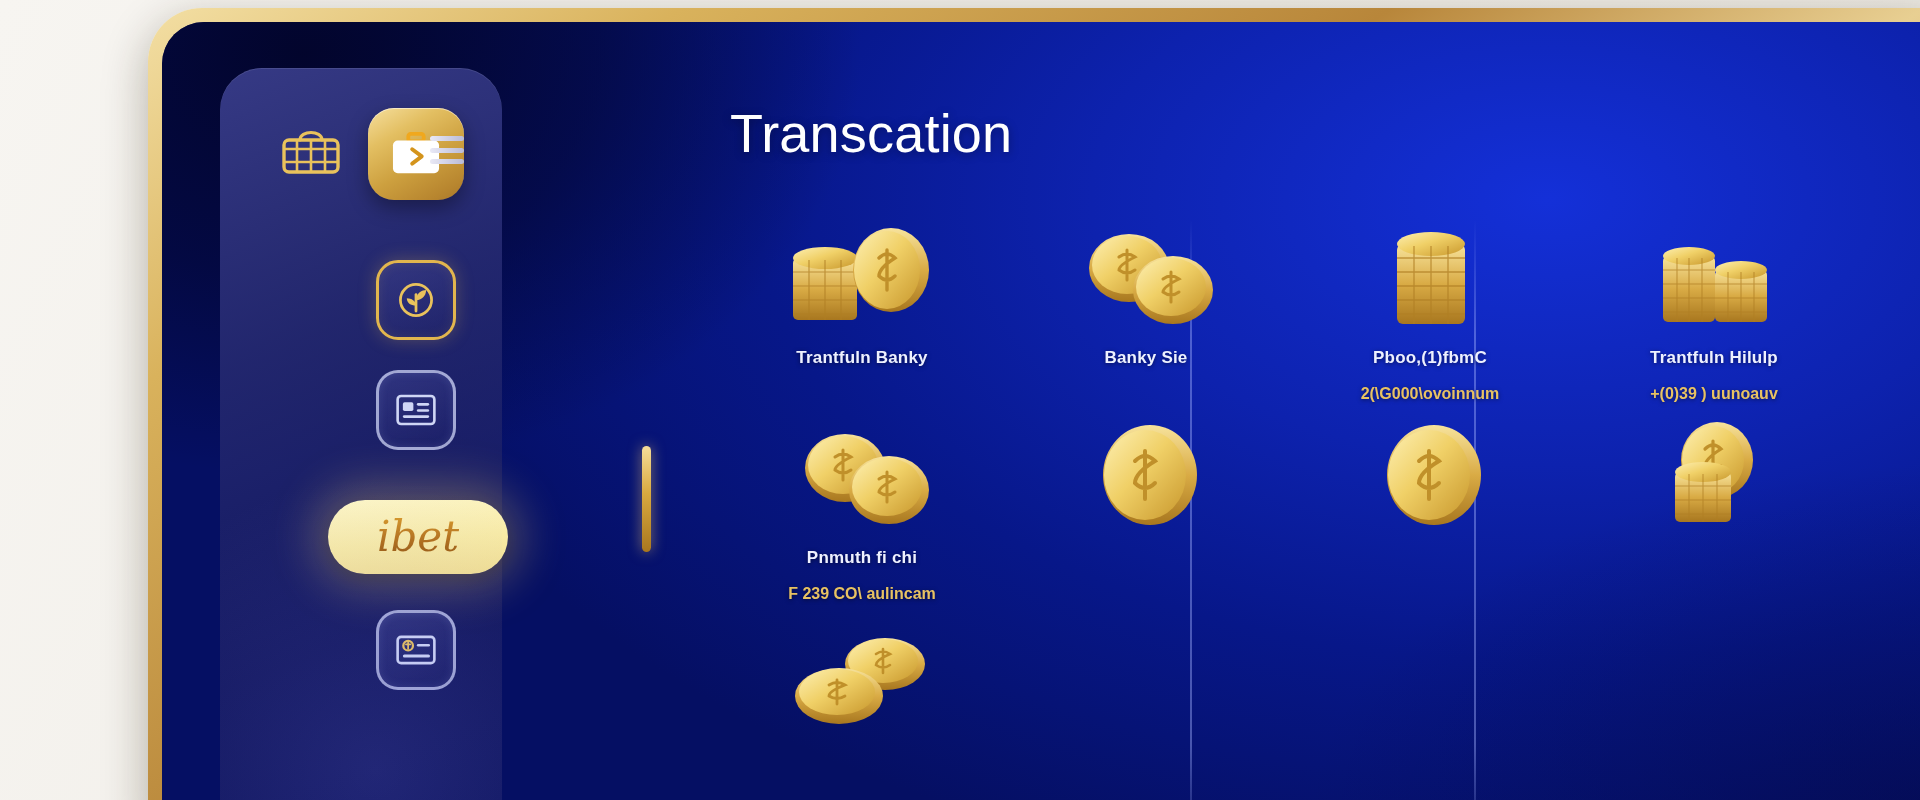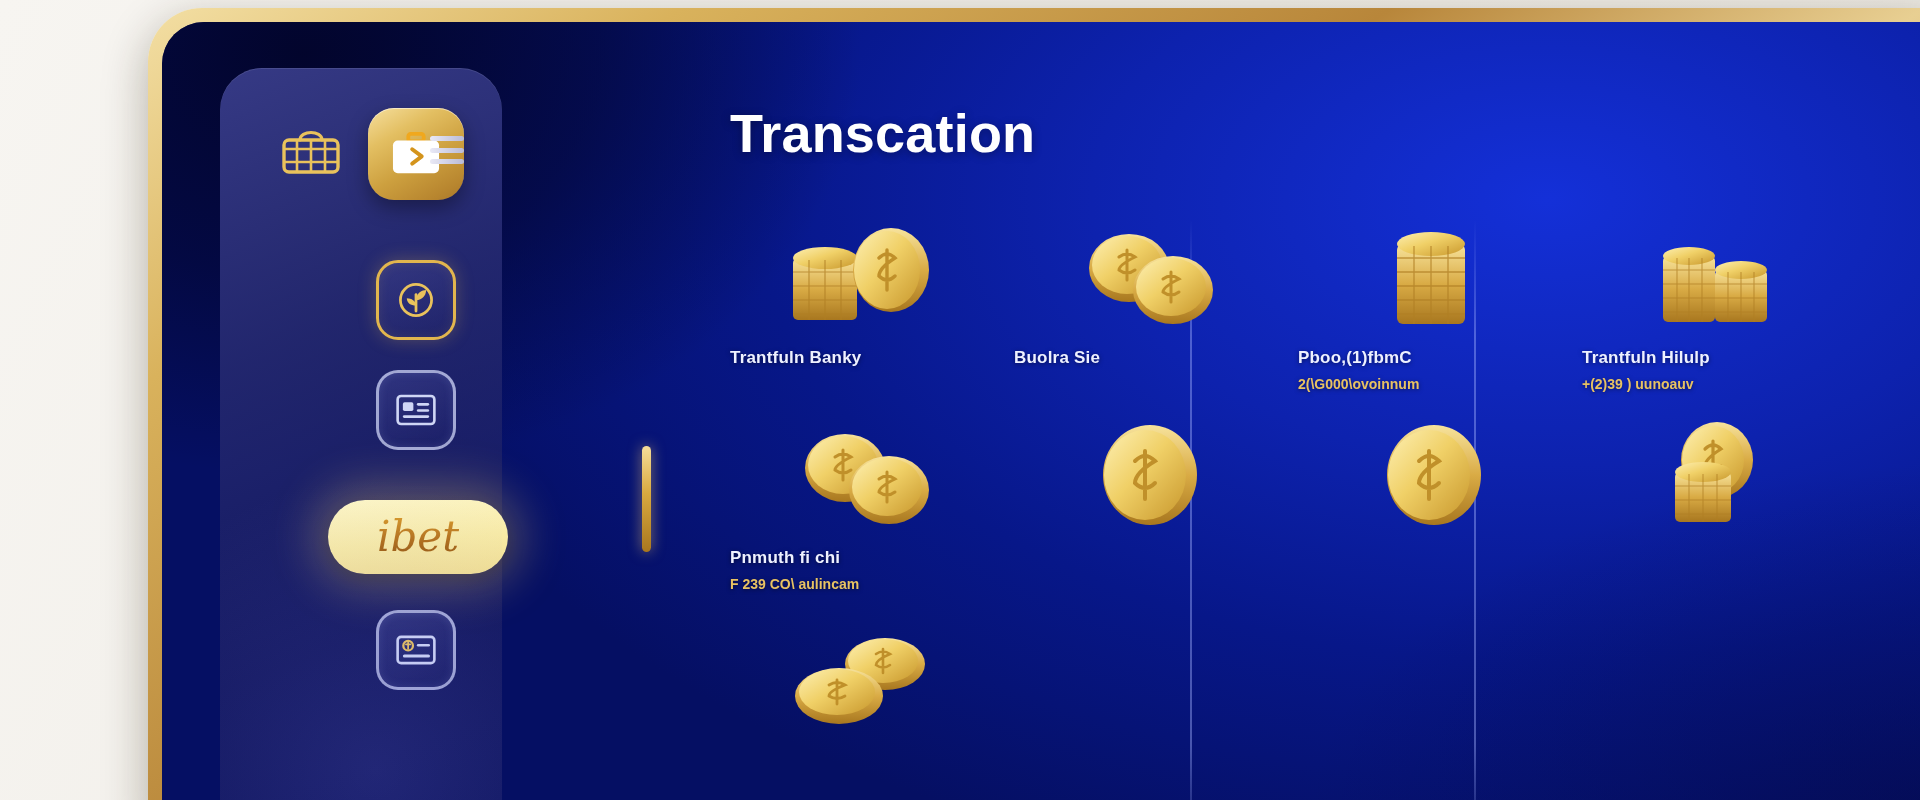--- a/index.html
+++ b/index.html
@@ -125,21 +125,21 @@
     background: linear-gradient(180deg,#f6dd9a,#d9a93f 45%,#a9771f);
     box-shadow: 0 0 14px rgba(240,200,110,.55);
     z-index: 4;
   }
 
   
   #main { position:absolute; left:340px; top:0; right:0; bottom:0; z-index:2; }
 
   #page-title {
     position:absolute; left:228px; top:80px;
-    font-size: 54px; font-weight: 700; letter-spacing: .2px;
+    font-size: 54px; font-weight: 400; letter-spacing: .2px;
     color: #ffffff;
     text-shadow: 0 2px 10px rgba(0,0,0,.35);
   }
 
   
   .divider {
     position:absolute; top:198px; width:2px; height:640px;
     background: linear-gradient(180deg, rgba(150,165,255,0) 0%, rgba(165,180,255,.42) 18%, rgba(165,180,255,.42) 82%, rgba(150,165,255,0) 100%);
   }
   #div-1 { left: 688px; }
@@ -147,34 +147,34 @@
 
   
   #grid {
     position:absolute; left: 228px; top: 198px;
     width: 1420px;
     display:grid;
     grid-template-columns: repeat(4, 264px);
     column-gap: 20px;
     row-gap: 4px;
   }
-  .cell { position:relative; height: 196px; }
+  .cell { position:relative; height: 196px; text-align:center; }
   .cell .art {
     height: 110px; display:flex; align-items:flex-end; justify-content:center;
   }
   .cell .t-name {
     margin-top: 18px;
     font-size: 17px; font-weight: 700; letter-spacing:.2px;
     color:#eef1ff;
     filter: blur(.35px);
     text-shadow: 0 1px 4px rgba(0,0,0,.5);
   }
   .cell .t-amt {
-    margin-top: 8px;
-    font-size: 14px; font-weight: 700;
+    margin-top: 17px;
+    font-size: 16px; font-weight: 700;
     color:#e8c262;
     filter: blur(.4px);
     text-shadow: 0 1px 4px rgba(0,0,0,.5);
   }
   .cell.no-amt .t-amt { visibility:hidden; }
 
   
   .coin-svg { display:block; }
 </style>
 </head>
@@ -276,40 +276,40 @@
               </div>
               <div class="t-name">Trantfuln Banky</div>
               <div class="t-amt"></div>
             </div>
             <div class="cell no-amt">
               <div class="art">
                 <svg viewBox="0 0 150 110" width="150" height="110" class="coin-svg">
                   <use href="#art-two-coins"></use>
                 </svg>
               </div>
-              <div class="t-name">Buolra Sie</div>
+              <div class="t-name">Banky Sie</div>
               <div class="t-amt"></div>
             </div>
             <div class="cell">
               <div class="art">
                 <svg viewBox="0 0 150 110" width="150" height="110" class="coin-svg">
                   <use href="#art-tall-stack"></use>
                 </svg>
               </div>
               <div class="t-name">Pboo,(1)fbmC</div>
               <div class="t-amt">2(\G000\ovoinnum</div>
             </div>
             <div class="cell">
               <div class="art">
                 <svg viewBox="0 0 150 110" width="150" height="110" class="coin-svg">
                   <use href="#art-double-stack"></use>
                 </svg>
               </div>
               <div class="t-name">Trantfuln Hilulp</div>
-              <div class="t-amt">+(2)39 ) uunoauv</div>
+              <div class="t-amt">+(0)39 ) uunoauv</div>
             </div>
             <div class="cell">
               <div class="art">
                 <svg viewBox="0 0 150 110" width="150" height="110" class="coin-svg">
                   <use href="#art-two-coins"></use>
                 </svg>
               </div>
               <div class="t-name">Pnmuth fi chi</div>
               <div class="t-amt">F 239 CO\ aulincam</div>
             </div>

